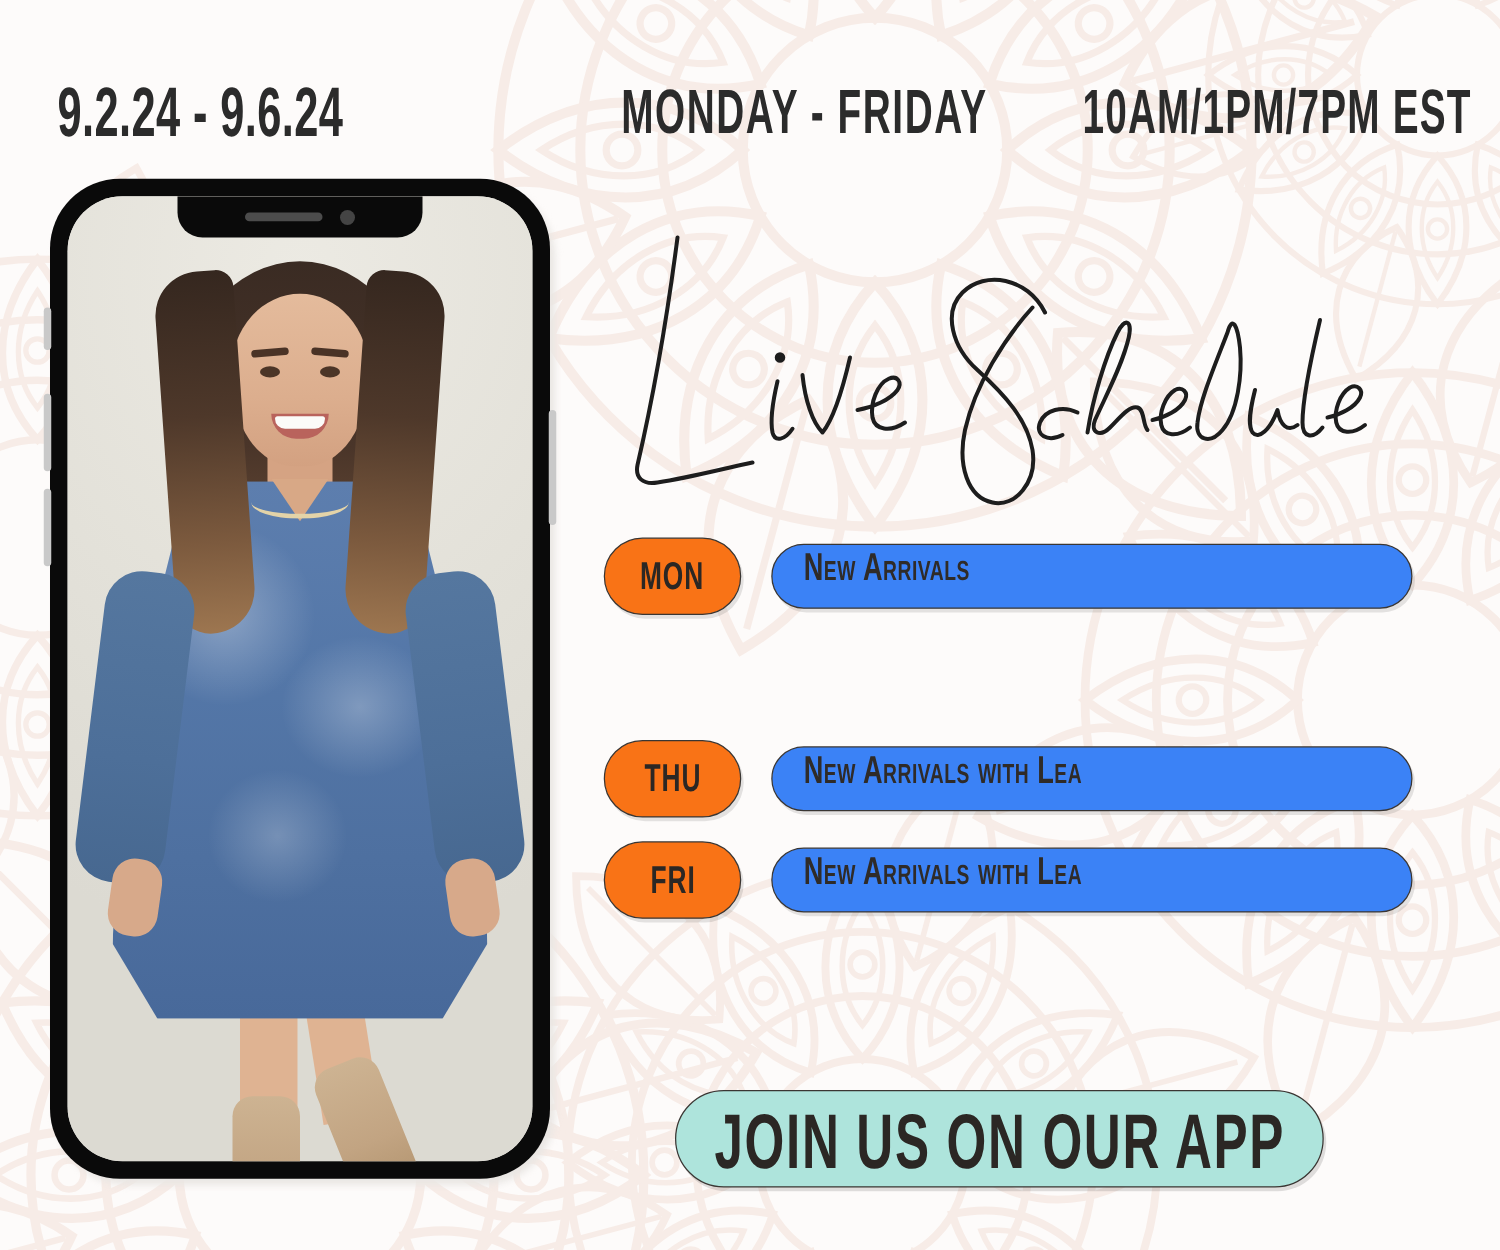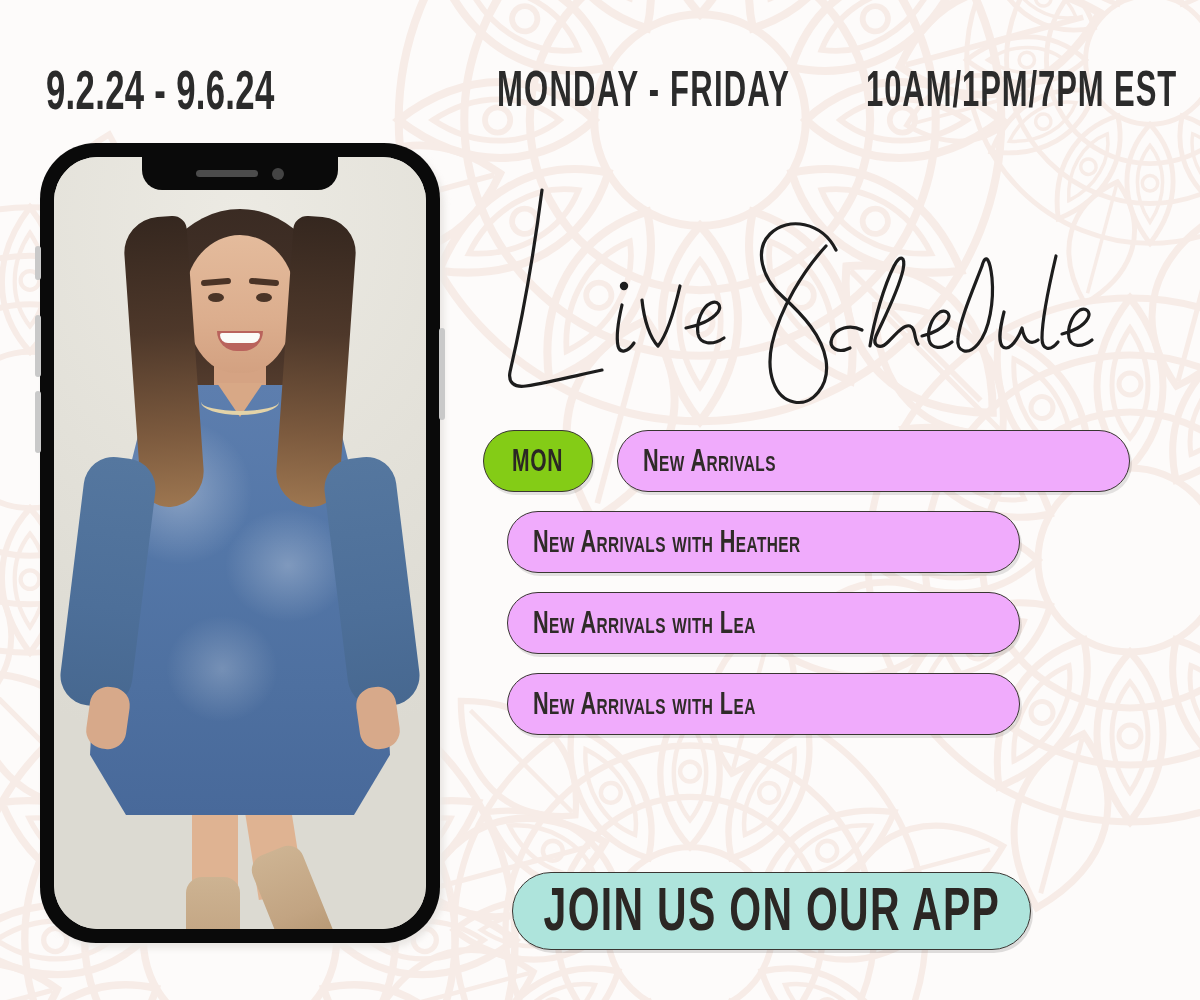--- a/index.html
+++ b/index.html
@@ -149,51 +149,51 @@
   #script-title {
     position:absolute; left:470px; top:160px; width:640px; height:270px; z-index:3;
   }
   #script-title svg { width:100%; height:100%; overflow:visible; }
 
   
   .schedule { position:absolute; left:483px; top:430px; z-index:3; }
   .sched-row { display:flex; align-items:center; height:62px; margin-bottom:19px; }
   .day-pill {
     width:110px; height:62px; flex:none;
-    background:#84cc16; border:1.6px solid #3a3633; border-radius:31px;
+    background:#f97316; border:1.6px solid #3a3633; border-radius:31px;
     display:flex; align-items:center; justify-content:center;
     box-shadow:2px 3px 0 rgba(0,0,0,0.10);
     text-align:right;
   }
   .day-label {
     color:#2b2724; font-size:31px; font-weight:700; letter-spacing:1px;
     font-family:"Liberation Sans Narrow","Liberation Sans",sans-serif;
     transform:scaleX(0.68); transform-origin:center;
     white-space:nowrap;
   }
   .topic-pill {
-    width:513px; height:62px; margin-left:24px; flex:none;
-    background:#f0abfc; border:1.4px solid #3a3633; border-radius:31px;
-    display:flex; align-items:center;
+    width:513px; height:52px; margin-left:24px; flex:none;
+    background:#3b82f6; border:1.4px solid #3a3633; border-radius:31px;
+    display:flex; align-items:flex-start;
     box-shadow:2px 3px 0 rgba(0,0,0,0.10);
   }
   .topic-label {
     color:#2f2b28; font-size:31px; font-weight:700; letter-spacing:0.6px;
     font-family:"Liberation Sans Narrow","Liberation Sans",sans-serif;
     transform:scaleX(0.70); transform-origin:left center;
     margin-left:25px; white-space:nowrap;
     font-variant:small-caps;
   }
 
   
   #cta-button {
-    position:absolute; left:512px; top:872px;
+    position:absolute; left:540px; top:872px;
     width:519px; height:78px; z-index:3;
     background:#aee4dc; border:1.8px solid #3a3633; border-radius:39px;
-    display:flex; align-items:flex-start; justify-content:center;
+    display:flex; align-items:flex-end; justify-content:center;
     box-shadow:2px 3px 0 rgba(0,0,0,0.12);
     cursor:pointer;
   }
   #cta-label {
     color:#2b2724; font-size:62px; font-weight:700; letter-spacing:2px;
     font-family:"Liberation Sans Narrow","Liberation Sans",sans-serif;
     transform:scaleX(0.66); transform-origin:center;
     white-space:nowrap;
   }
 </style>
@@ -349,32 +349,35 @@
     <div class="day-pill">
       <span class="day-label">MON</span>
     </div>
     <div class="topic-pill">
       <span class="topic-label">New Arrivals</span>
     </div>
   </div>
 
 
   <div class="sched-row">
-    <div class="topic-pill">
-      <span class="topic-label">New Arrivals with Heather</span>
-    </div>
   </div>
 
   <div class="sched-row">
+    <div class="day-pill">
+      <span class="day-label">THU</span>
+    </div>
     <div class="topic-pill">
       <span class="topic-label">New Arrivals with Lea</span>
     </div>
   </div>
 
   <div class="sched-row">
+    <div class="day-pill">
+      <span class="day-label">FRI</span>
+    </div>
     <div class="topic-pill">
       <span class="topic-label">New Arrivals with Lea</span>
     </div>
   </div>
 
 </div>
 
 <div id="cta-button">
   <span id="cta-label">JOIN US ON OUR APP</span>
 </div>

